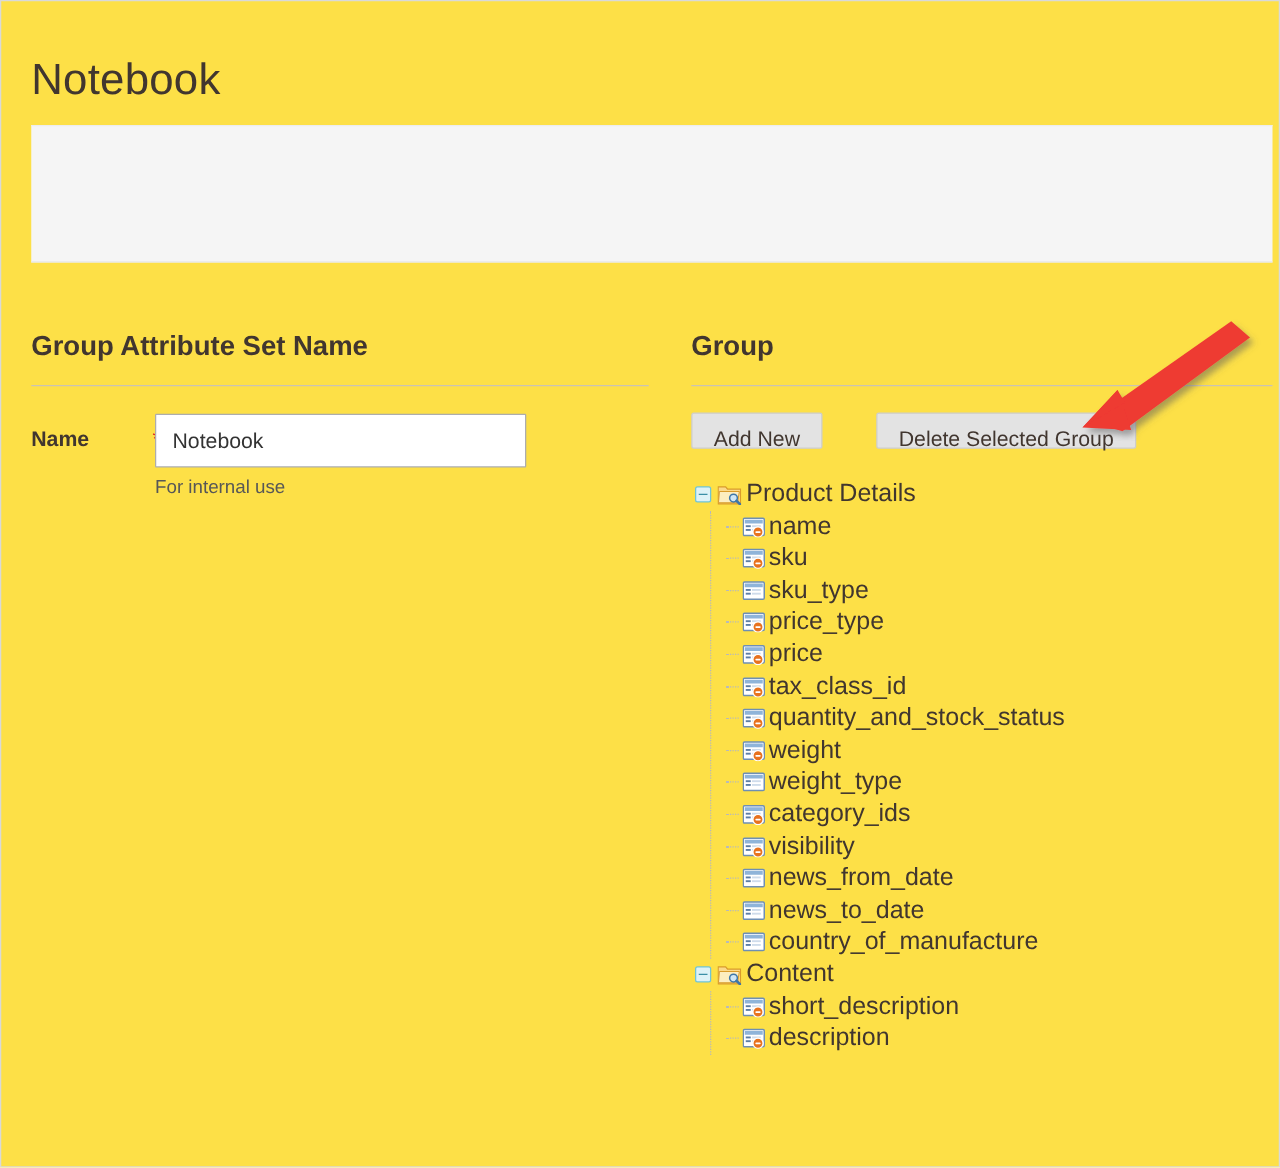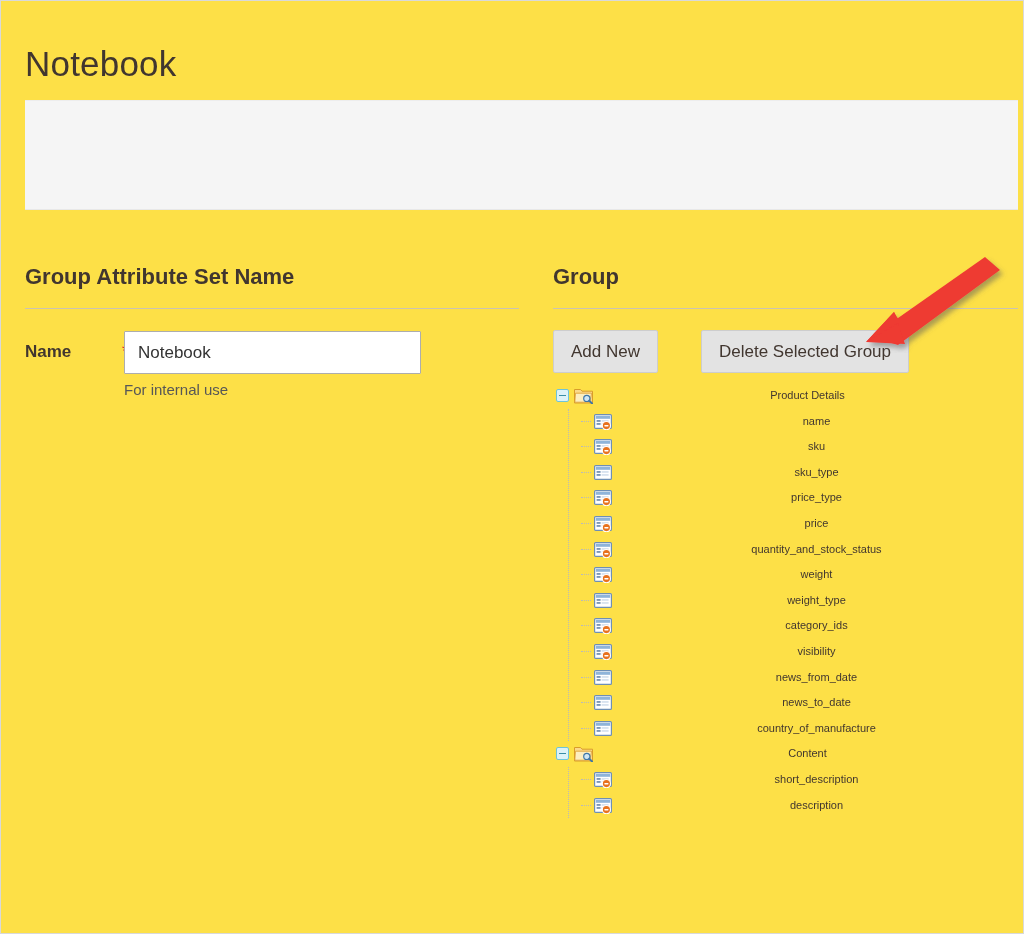--- a/index.html
+++ b/index.html
@@ -103,21 +103,21 @@
 
   
   #groups-actions {
     position: relative;
     margin-top: 21px;
     height: 44px;
   }
   .btn {
     position: absolute;
     top: 0;
-    height: 43px;
+    height: 29px;
     padding: 0 17px;
     font-family: "Liberation Sans", sans-serif;
     font-size: 17px;
     color: #41362f;
     background: #e3e3e3;
     border: 1px solid #cdcdcd;
     border-radius: 2px;
     cursor: pointer;
     line-height: 41px;
     white-space: nowrap;
@@ -136,24 +136,23 @@
   
   #tree {
     position: absolute;
     left: 0; top: 120px;
     width: 465px;
   }
   .tree-row {
     position: relative;
     height: 25.6px;
     white-space: nowrap;
-    font-size: 11px;
+    font-size: 20px;
     color: #41362f;
     line-height: 25.6px;
-    text-align: center;
   }
   .tree-row.group { padding-left: 6px; }
   .tree-row.leaf  { padding-left: 40px; }
 
   
   .tree-children {
     position: relative;
   }
   .tree-children::before {
     content: "";
@@ -294,20 +293,30 @@
           <div class="tree-row leaf"><svg class="icon-attr" viewBox="0 0 18 17">
               <rect x="0.6" y="1.6" width="16.8" height="13.8" rx="1" fill="#ffffff" stroke="#6e8fb5" stroke-width="1.2"></rect>
               <rect x="1.8" y="2.8" width="14.4" height="3" fill="#8fb4d9"></rect>
               <rect x="2.6" y="7.2" width="4" height="1.5" fill="#5c7ea6"></rect>
               <rect x="7.6" y="7.2" width="7" height="1.5" fill="#cfdceb"></rect>
               <rect x="2.6" y="10.2" width="4" height="1.5" fill="#5c7ea6"></rect>
               <rect x="7.6" y="10.2" width="7" height="1.5" fill="#cfdceb"></rect>
               <circle cx="12.4" cy="12.6" r="4.1" fill="#e8721e" stroke="#ffffff" stroke-width="1.1"></circle>
               <rect x="10.3" y="11.9" width="4.2" height="1.5" rx=".6" fill="#ffffff"></rect>
             </svg><span class="label">price</span></div>
+          <div class="tree-row leaf"><svg class="icon-attr" viewBox="0 0 18 17">
+              <rect x="0.6" y="1.6" width="16.8" height="13.8" rx="1" fill="#ffffff" stroke="#6e8fb5" stroke-width="1.2"></rect>
+              <rect x="1.8" y="2.8" width="14.4" height="3" fill="#8fb4d9"></rect>
+              <rect x="2.6" y="7.2" width="4" height="1.5" fill="#5c7ea6"></rect>
+              <rect x="7.6" y="7.2" width="7" height="1.5" fill="#cfdceb"></rect>
+              <rect x="2.6" y="10.2" width="4" height="1.5" fill="#5c7ea6"></rect>
+              <rect x="7.6" y="10.2" width="7" height="1.5" fill="#cfdceb"></rect>
+              <circle cx="12.4" cy="12.6" r="4.1" fill="#e8721e" stroke="#ffffff" stroke-width="1.1"></circle>
+              <rect x="10.3" y="11.9" width="4.2" height="1.5" rx=".6" fill="#ffffff"></rect>
+            </svg><span class="label">tax_class_id</span></div>
           <div class="tree-row leaf"><svg class="icon-attr" viewBox="0 0 18 17">
               <rect x="0.6" y="1.6" width="16.8" height="13.8" rx="1" fill="#ffffff" stroke="#6e8fb5" stroke-width="1.2"></rect>
               <rect x="1.8" y="2.8" width="14.4" height="3" fill="#8fb4d9"></rect>
               <rect x="2.6" y="7.2" width="4" height="1.5" fill="#5c7ea6"></rect>
               <rect x="7.6" y="7.2" width="7" height="1.5" fill="#cfdceb"></rect>
               <rect x="2.6" y="10.2" width="4" height="1.5" fill="#5c7ea6"></rect>
               <rect x="7.6" y="10.2" width="7" height="1.5" fill="#cfdceb"></rect>
               <circle cx="12.4" cy="12.6" r="4.1" fill="#e8721e" stroke="#ffffff" stroke-width="1.1"></circle>
               <rect x="10.3" y="11.9" width="4.2" height="1.5" rx=".6" fill="#ffffff"></rect>
             </svg><span class="label">quantity_and_stock_status</span></div>

